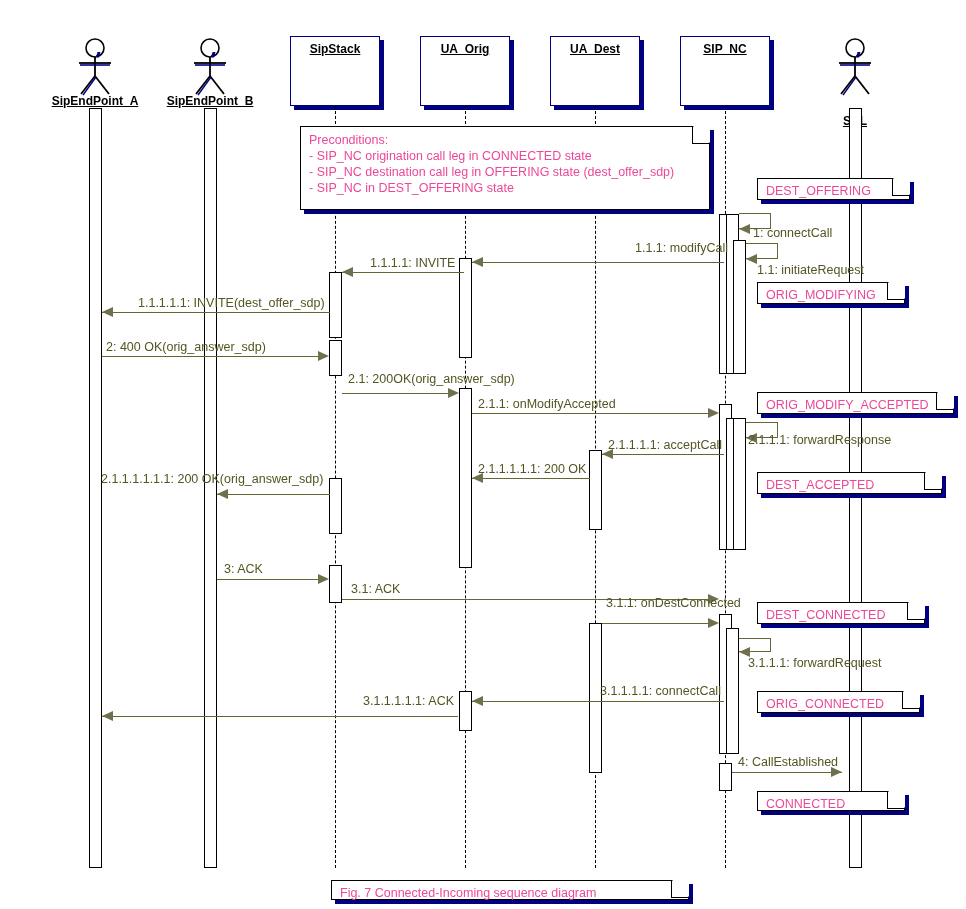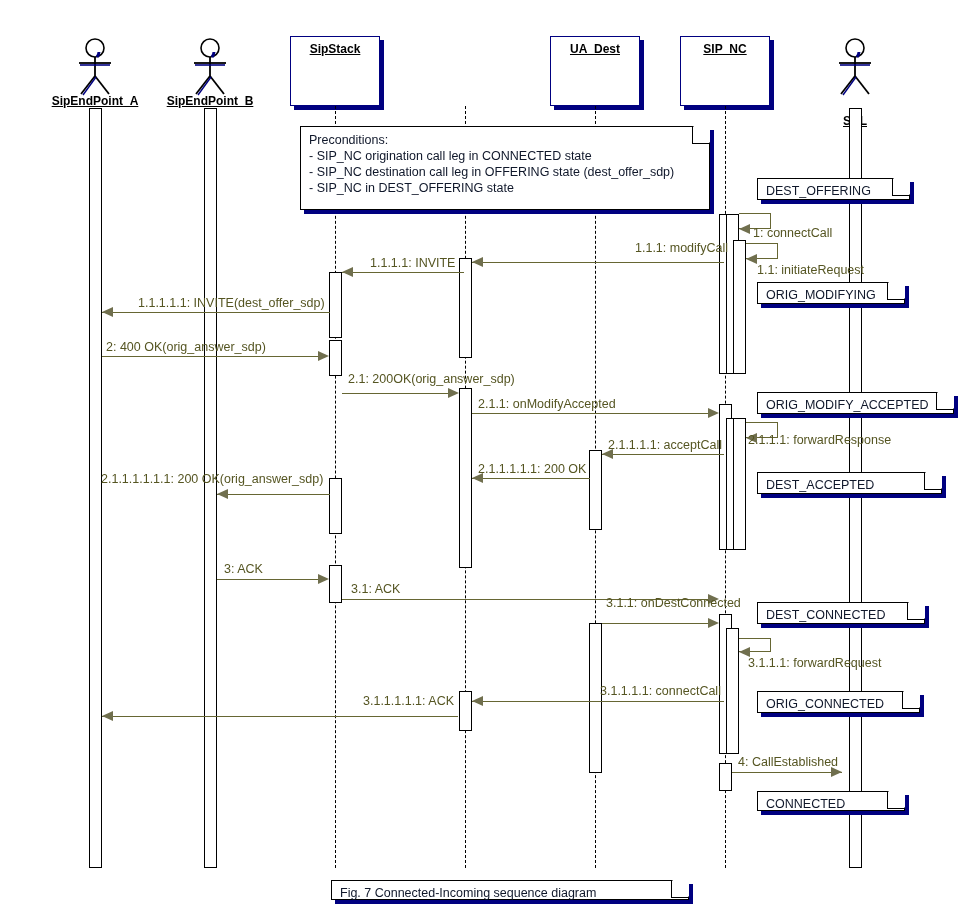--- a/index.html
+++ b/index.html
@@ -41,21 +41,21 @@
   }
   .note .fold{
     position:absolute;top:0;right:0;width:16px;height:16px;
     background:#ffffff;border-left:1.5px solid #000;border-bottom:1.5px solid #000;
     transform:none;
   }
   .note .foldline{position:absolute;top:-1px;right:-1px;width:0;height:0;
     border-left:17px solid transparent;border-top:17px solid #ffffff;}
   .note .txt{
     position:absolute;left:8px;top:5px;right:6px;
-    font-size:12.5px;color:#0f172a;line-height:16px;white-space:pre;
+    font-size:12.5px;color:#ec4899;line-height:16px;white-space:pre;
   }
   .note.state .txt{top:4px;}
 
   
   .msgline{position:absolute;height:0;border-top:1px solid #666633;}
   .msglabel{position:absolute;font-size:12.5px;color:#555522;white-space:nowrap;}
   .arrow{position:absolute;width:0;height:0;}
   .arrow.r{border-top:5px solid transparent;border-bottom:5px solid transparent;border-left:11px solid #706f4e;}
   .arrow.l{border-top:5px solid transparent;border-bottom:5px solid transparent;border-right:11px solid #706f4e;}
 
@@ -105,20 +105,23 @@
       <line x1="22" y1="38" x2="8" y2="56" stroke="#000" stroke-width="1.8"></line>
       <line x1="22" y1="38" x2="36" y2="56" stroke="#000" stroke-width="1.8"></line>
       <line x1="23" y1="39" x2="10" y2="57" stroke="#000080" stroke-width="1.4"></line>
     </svg>
     <div class="name" style="top:56px;margin-top:20px;">SCL</div>
   </div>
 
   <div class="clsbox" style="left:290px;top:36px;width:90px;height:70px;">
     <div class="cname">SipStack</div>
   </div>
+  <div class="clsbox" style="left:420px;top:36px;width:90px;height:70px;">
+    <div class="cname">UA_Orig</div>
+  </div>
   <div class="clsbox" style="left:550px;top:36px;width:90px;height:70px;">
     <div class="cname">UA_Dest</div>
   </div>
   <div class="clsbox" style="left:680px;top:36px;width:90px;height:70px;">
     <div class="cname">SIP_NC</div>
   </div>
 
   <div class="lifeline solid" style="left:95px;top:108px;height:760px;"></div>
   <div class="lifeline solid" style="left:210px;top:108px;height:760px;"></div>
   <div class="lifeline" style="left:335px;top:106px;height:762px;"></div>

